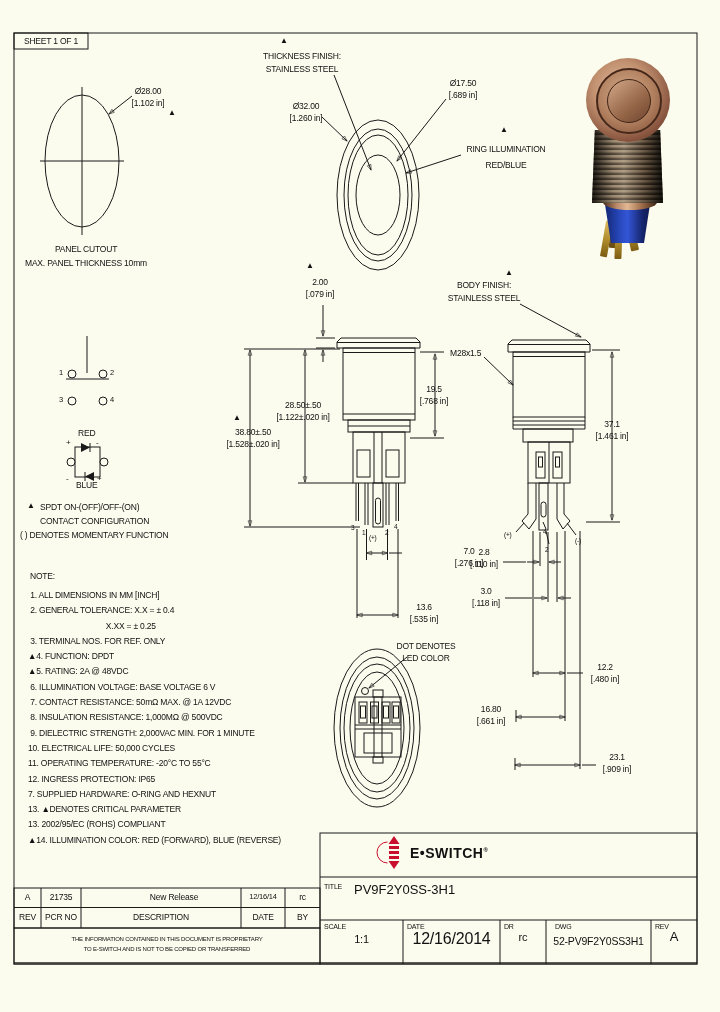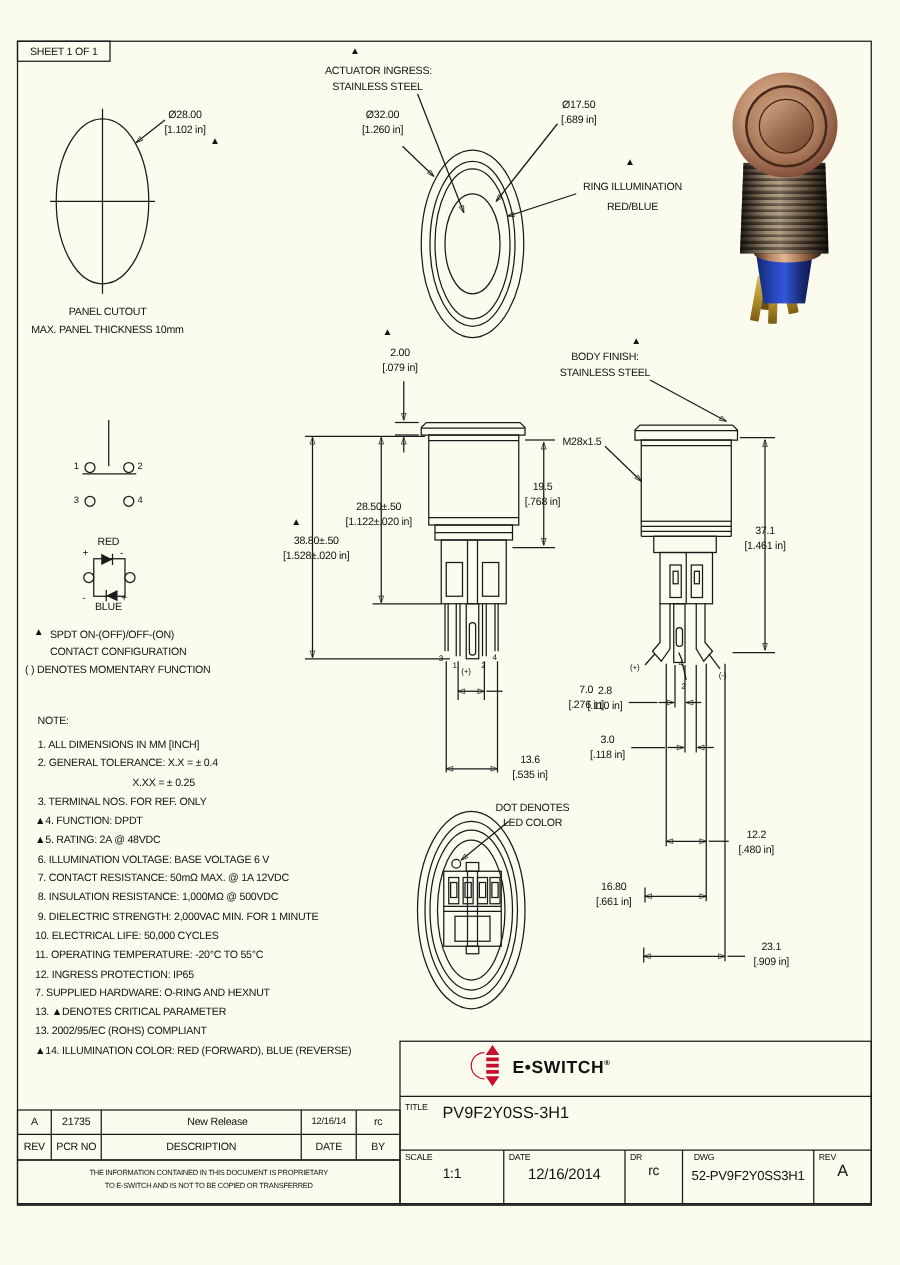--- a/index.html
+++ b/index.html
@@ -260,23 +260,23 @@
 
   <div class="dim" style="left:126px;top:85px;width:44px;">
     <div>Ø28.00</div>
     <div>[1.102 in]</div>
   </div>
   <span class="tri" style="left:168px;top:109px;">▲</span>
   <div class="lbl ul" style="left:55px;top:244px;">PANEL CUTOUT</div>
   <div class="lbl" style="left:25px;top:258px;">MAX. PANEL THICKNESS 10mm</div>
 
   <span class="tri" style="left:280px;top:37px;">▲</span>
-  <div class="lbl ctr" style="left:260px;top:51px;width:84px;">ACTUATOR INGRESS:</div>
+  <div class="lbl ctr" style="left:260px;top:51px;width:84px;">THICKNESS FINISH:</div>
   <div class="lbl ctr" style="left:260px;top:64px;width:84px;">STAINLESS STEEL</div>
-  <div class="dim" style="left:284px;top:85px;width:44px;">
+  <div class="dim" style="left:284px;top:100px;width:44px;">
     <div>Ø32.00</div>
     <div>[1.260 in]</div>
   </div>
   <div class="dim" style="left:442px;top:77px;width:42px;">
     <div>Ø17.50</div>
     <div>[.689 in]</div>
   </div>
   <span class="tri" style="left:500px;top:126px;">▲</span>
   <div class="lbl ctr" style="left:462px;top:144px;width:88px;">RING ILLUMINATION</div>
   <div class="lbl ctr" style="left:462px;top:160px;width:88px;">RED/BLUE</div>
@@ -398,21 +398,21 @@
   <div class="lbl ctr" style="left:285px;top:912px;width:35px;">BY</div>
   <div class="lbl ctr" style="left:14px;top:934px;width:306px;font-size:6px;">THE INFORMATION CONTAINED IN THIS DOCUMENT IS PROPRIETARY</div>
   <div class="lbl ctr" style="left:14px;top:944px;width:306px;font-size:6px;">TO E-SWITCH AND IS NOT TO BE COPIED OR TRANSFERRED</div>
 
   <div class="brand"><span>E•SWITCH</span><sup>®</sup></div>
   <div class="lbl" style="left:324px;top:882px;font-size:7px;">TITLE</div>
   <div class="lbl" style="left:354px;top:885px;font-size:13px;letter-spacing:0;">PV9F2Y0SS-3H1</div>
   <div class="lbl" style="left:324px;top:922px;font-size:7px;">SCALE</div>
   <div class="lbl ctr" style="left:320px;top:934px;width:83px;font-size:11px;">1:1</div>
   <div class="lbl" style="left:407px;top:922px;font-size:7px;">DATE</div>
-  <div class="lbl ctr" style="left:403px;top:934px;width:97px;font-size:12px;">12/16/2014</div>
+  <div class="lbl ctr" style="left:403px;top:934px;width:97px;font-size:16px;">12/16/2014</div>
   <div class="lbl" style="left:504px;top:922px;font-size:7px;">DR</div>
   <div class="lbl ctr" style="left:500px;top:932px;width:46px;font-size:11px;">rc</div>
   <div class="lbl" style="left:555px;top:922px;font-size:7px;">DWG</div>
   <div class="lbl ctr" style="left:546px;top:936px;width:105px;font-size:10.5px;">52-PV9F2Y0SS3H1</div>
   <div class="lbl" style="left:655px;top:922px;font-size:7px;">REV</div>
   <div class="lbl ctr" style="left:651px;top:932px;width:46px;font-size:13px;">A</div>
 
 </div>
 
 </body></html>

